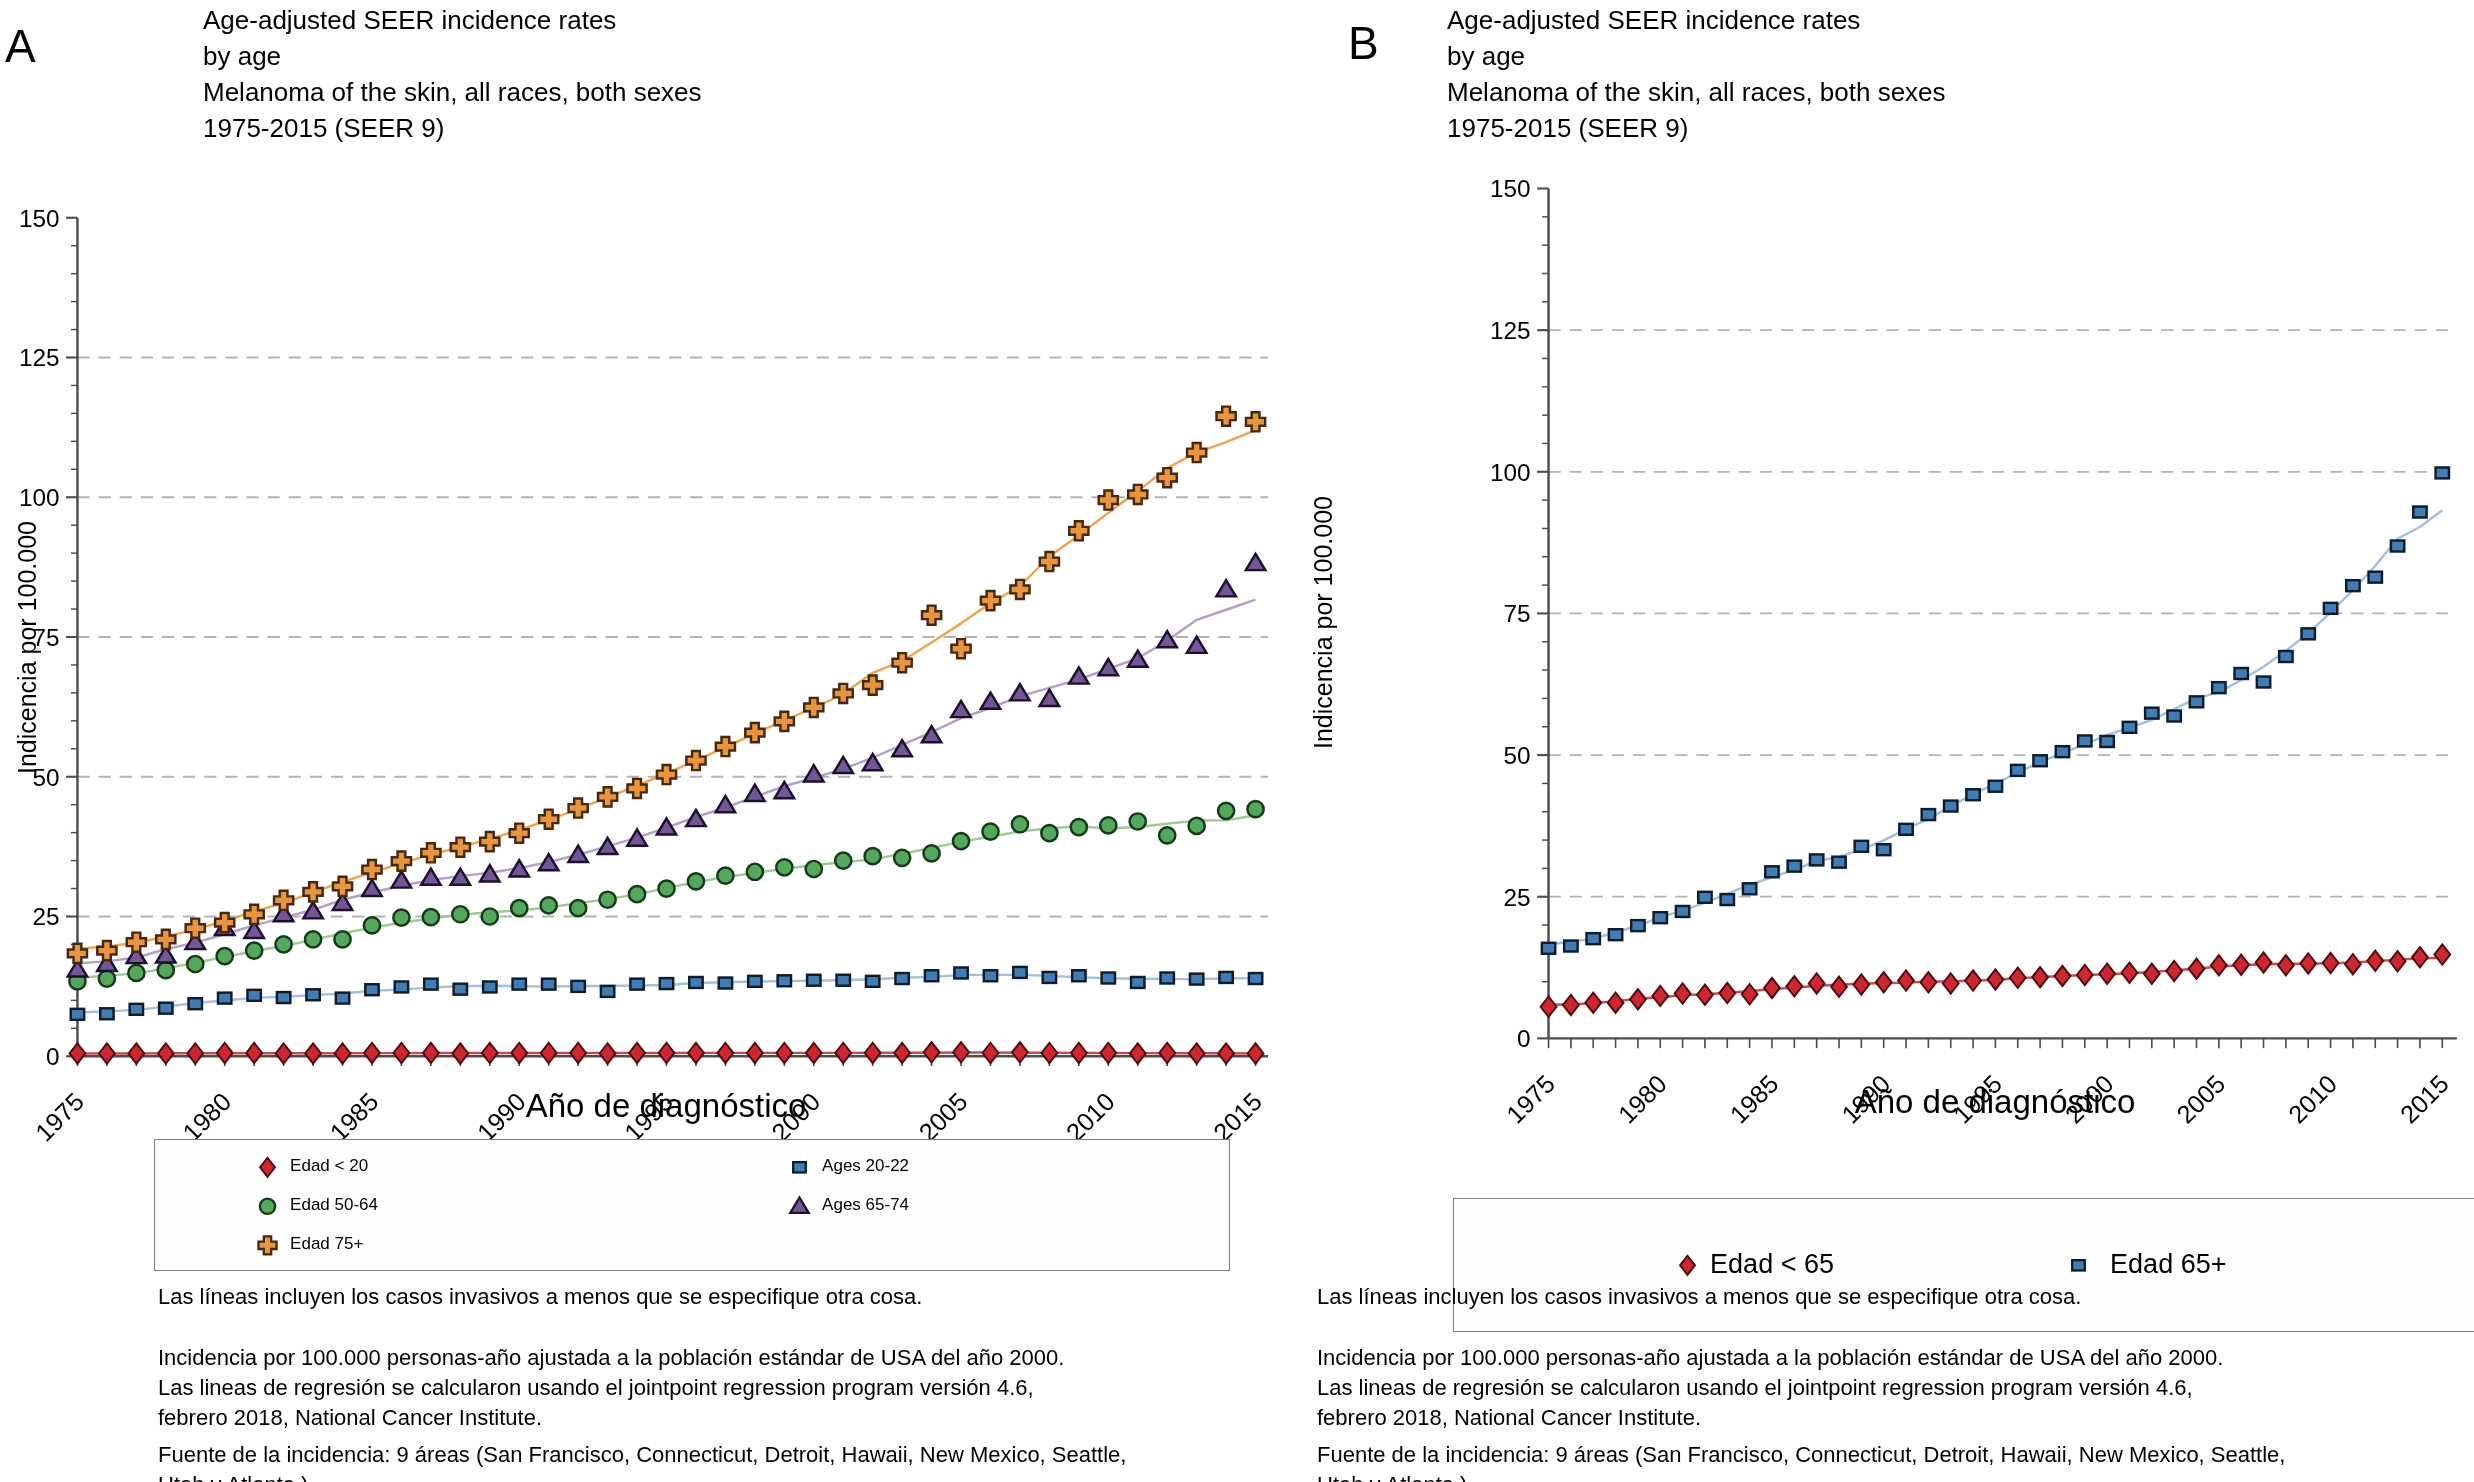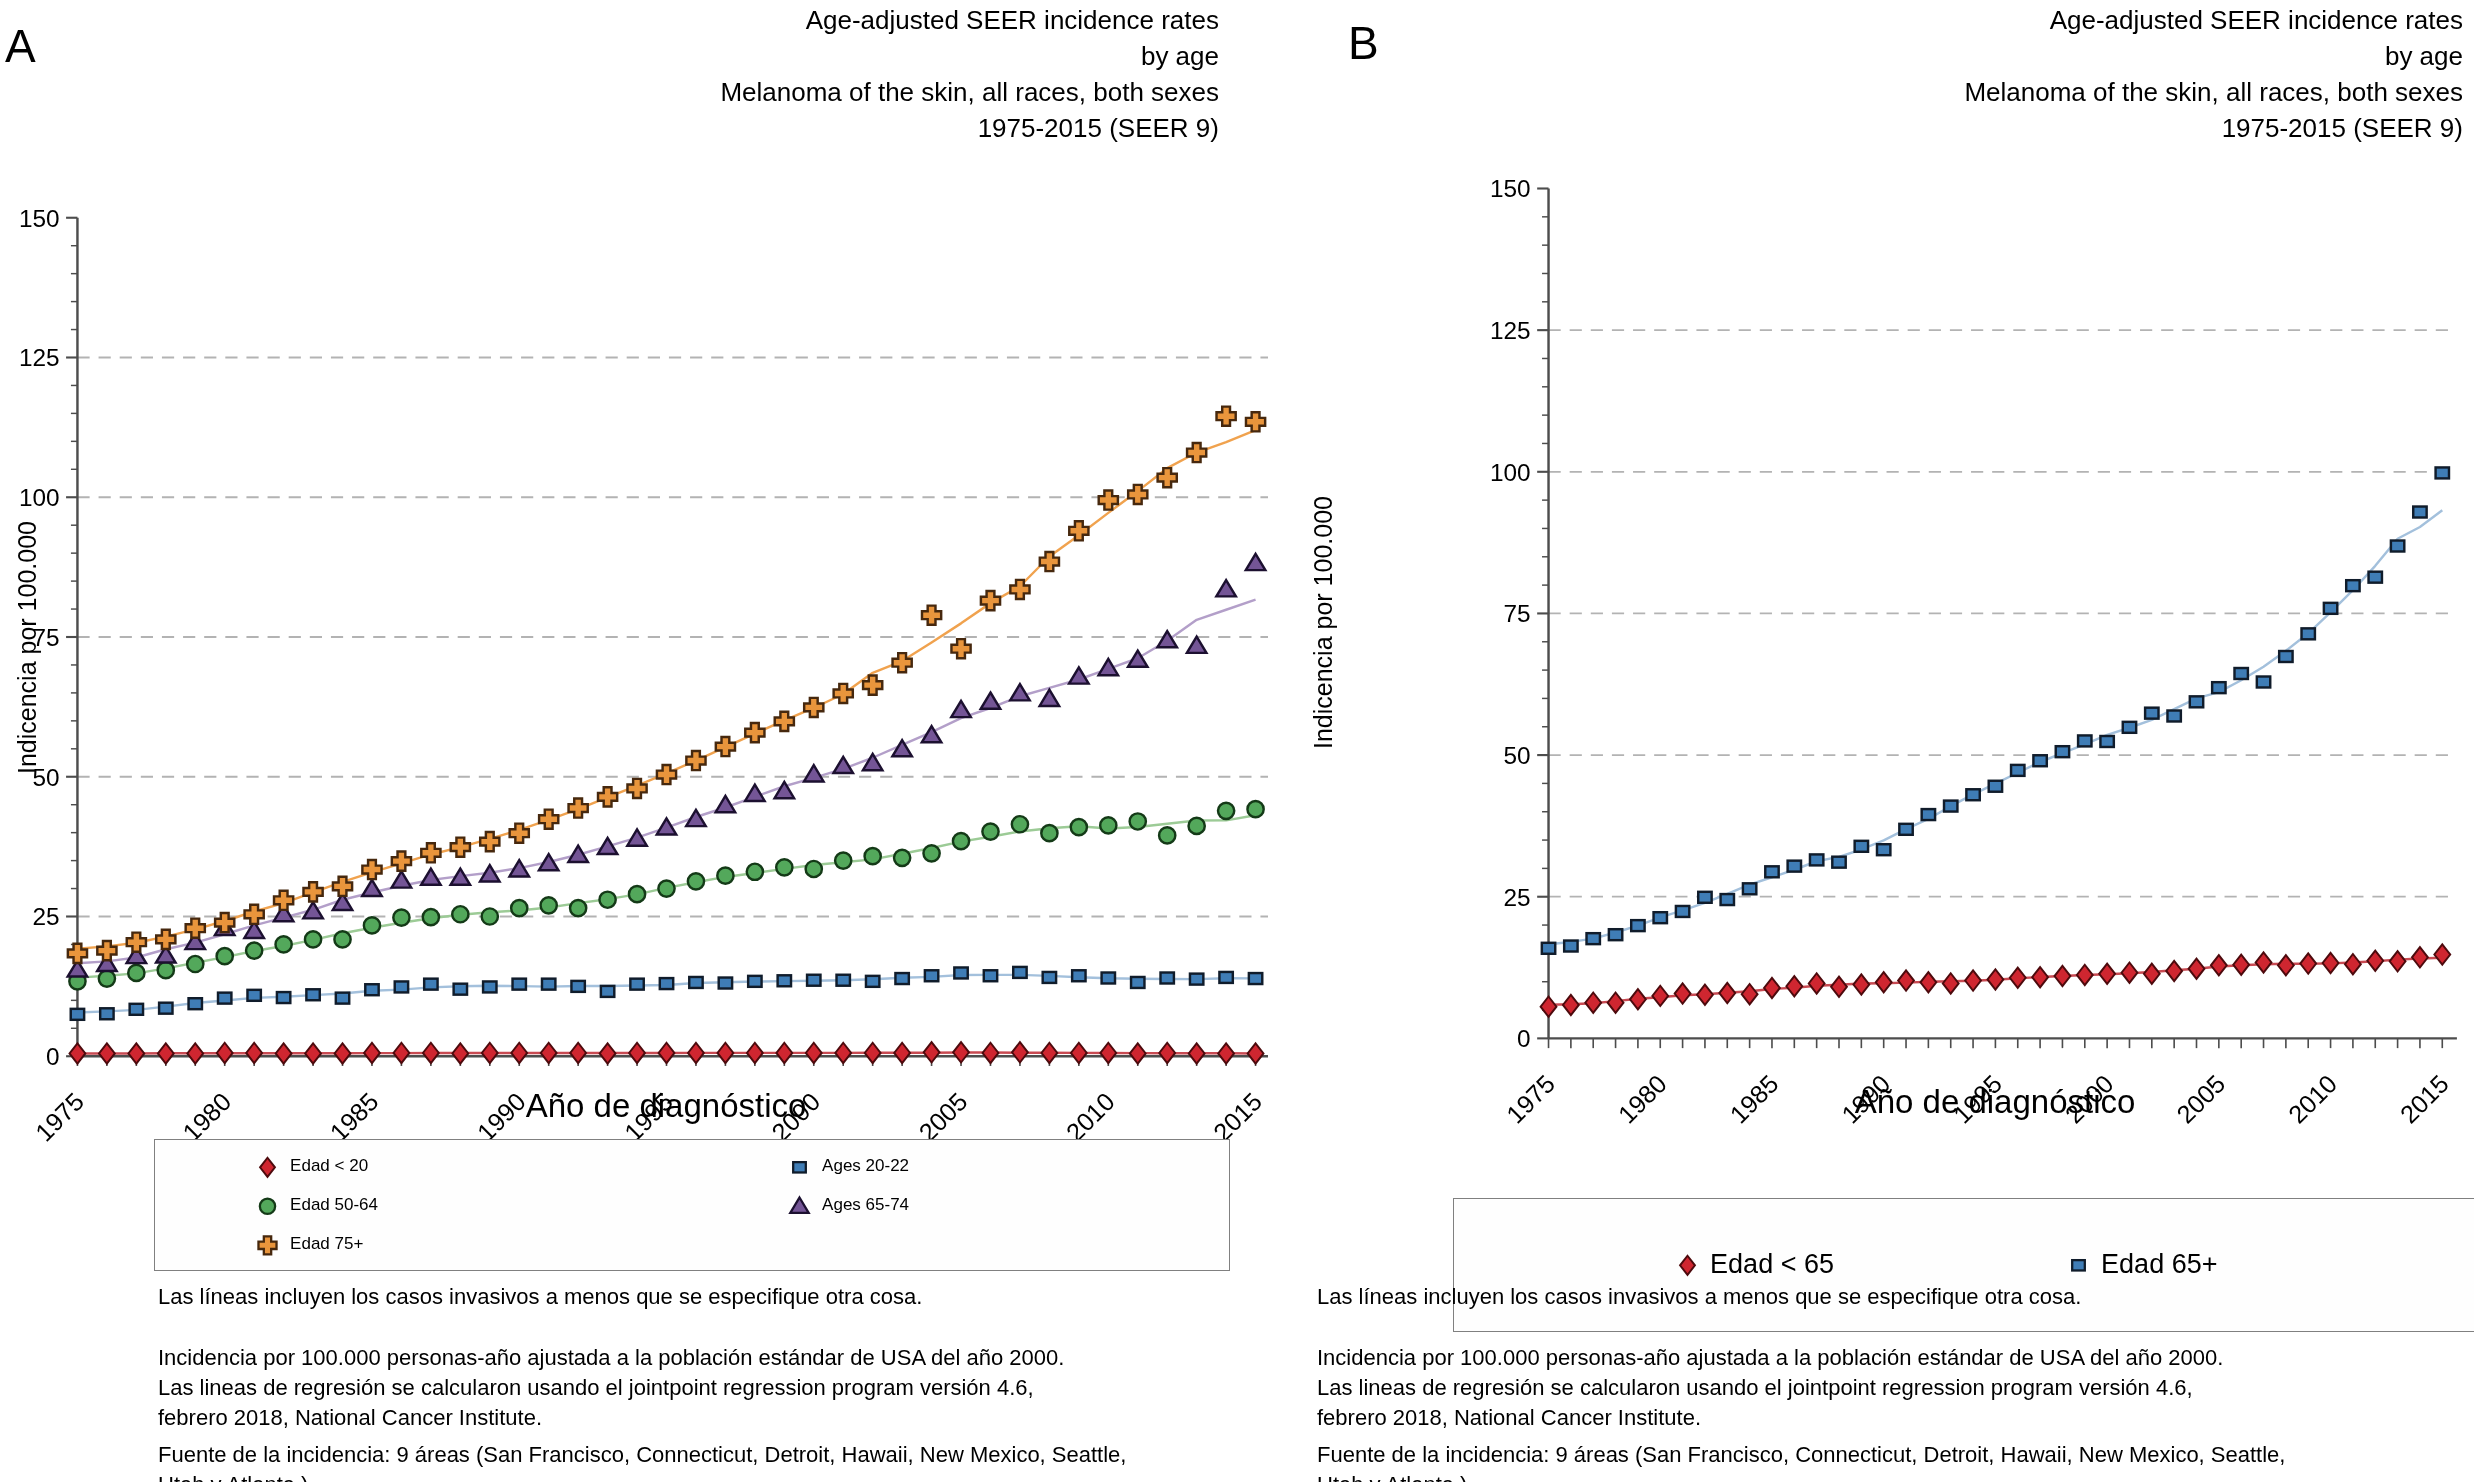--- a/index.html
+++ b/index.html
@@ -7,40 +7,40 @@
     width:2475px;height:1482px;position:relative;overflow:hidden;background:#ffffff;
     font-family:"Liberation Sans", sans-serif;color:#000;
   }
   .panel{position:absolute;top:0;height:1482px;}
   #panelA{left:0;width:1268px;}
   #panelB{left:1268px;width:1207px;}
   .chart-svg{position:absolute;left:0;top:0;}
   .panel-label{position:absolute;font-size:46px;line-height:46px;font-weight:400;}
   #panelA .panel-label{left:4.9px;top:23px;}
   #panelB .panel-label{left:80px;top:19.5px;}
-  .chart-title{position:absolute;top:1.6px;text-align:right;font-size:26px;line-height:36px;}
+  .chart-title{position:absolute;top:1.6px;text-align:left;font-size:26px;line-height:36px;}
   #panelA .chart-title{left:203px;width:1016px;}
   #panelB .chart-title{left:179px;width:1016px;}
   .ylabel{position:absolute;white-space:nowrap;font-size:25px;transform:rotate(-90deg);transform-origin:left top;}
   #panelA .ylabel{left:13px;top:774px;}
   #panelB .ylabel{left:41px;top:749px;}
   .xlabel{position:absolute;text-align:center;font-size:33px;}
   #panelA .xlabel{left:77px;width:1178px;top:1087px;}
   #panelB .xlabel{left:280px;width:894px;top:1083px;}
   .legend{position:absolute;border:1.6px solid #808080;background:#fefefe;}
   #panelA .legend{left:154px;top:1139px;width:1074px;height:130px;}
   #panelB .legend{left:185px;top:1198px;width:1014px;height:132px;padding-left:11px;}
   .lcol{position:absolute;top:6.5px;}
   #panelA .lcol1{left:98px;}
   #panelA .lcol2{left:630px;}
   .litem{display:flex;align-items:center;height:39px;font-size:17px;white-space:nowrap;}
   .litem .lmark{margin-right:8.1px;flex:0 0 auto;}
   #panelB .litem{position:absolute;top:46px;font-size:27px;}
   #panelB .litem.b1{left:219px;}
-  #panelB .litem.b2{left:610px;}
+  #panelB .litem.b2{left:610px;gap:9px;}
   .footnotes{position:absolute;font-size:22px;line-height:30px;}
   #panelA .footnotes{left:158px;top:1282px;width:1138px;}
   #panelB .footnotes{left:49px;top:1282px;width:1138px;}
   .fn-gap{margin-top:31px;}
   .fn-gap-sm{margin-top:6.5px;}
 </style>
 </head>
 <body>
 
 <div class="panel" id="panelA">

